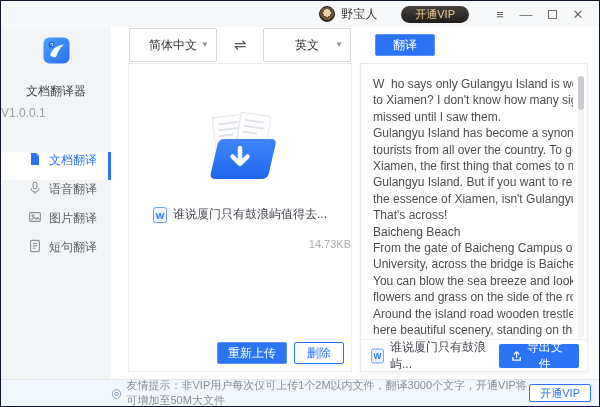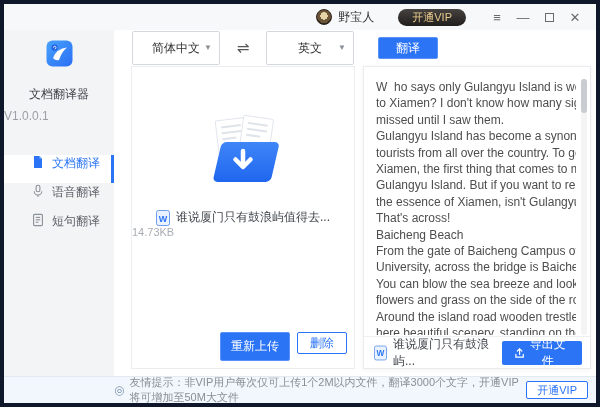--- a/index.html
+++ b/index.html
@@ -1,19 +1,19 @@
 <!DOCTYPE html>
 <html><head>
 <meta charset="utf-8">
 <style>
   * { margin:0; padding:0; box-sizing:border-box; }
   html,body { background:#d9d9d9; }
   body { font-family:"Liberation Sans","DejaVu Sans",sans-serif; }
   .window { position:relative; width:600px; height:407px; background:#fff;
-            border:4px solid #0f172a; overflow:hidden; }
+            border:1px solid #0f172a; overflow:hidden; }
 
   
   .titlebar { position:absolute; top:0; left:0; right:0; height:26px; background:#f7f8f9;
               display:flex; align-items:center; justify-content:flex-end; gap:0; padding-right:8px; }
   .avatar { width:16px; height:16px; border-radius:50%;
             background:radial-gradient(circle at 50% 42%, #e7d3a8 0 34%, #6b5338 35% 66%, #2e241a 67%);
             border:1px solid #2a2118; }
   .username { font-size:12px; color:#333; margin:0 24px 0 6px; }
   .vip-pill { height:17px; padding:0 14px; border-radius:9px; border:none;
               background:linear-gradient(#454240,#201e1c); color:#e9c98b; font-size:11px;
@@ -49,23 +49,23 @@
                    border-radius:2px; font-size:12px; cursor:pointer; }
 
   .panel { position:absolute; top:36px; bottom:7px; background:#fff; }
   .upload-panel { left:17px; width:224px; border:1px solid #ebedf0; }
   .result-panel { left:249px; width:228px; border:1px solid #e9ebee; box-shadow:0 1px 5px rgba(0,0,0,.05); }
 
   
   .upload-illustration { display:block; margin:48px auto 0; }
   .file-row { display:flex; align-items:center; justify-content:center; gap:6px; margin-top:22px; }
   .file-name { font-size:12px; color:#40454c; }
-  .file-size { text-align:left; font-size:11px; color:#a9adb3; margin-top:0; }
+  .file-size { text-align:right; font-size:11px; color:#a9adb3; margin-top:15px; }
   .upload-actions { position:absolute; right:7px; bottom:7px; display:flex; gap:7px; }
-  .btn-reupload { height:29px; padding:0 10px; background:#2b74f6; border:1px solid #5b92f8;
+  .btn-reupload { height:22px; padding:0 10px; background:#2b74f6; border:1px solid #5b92f8;
                   border-radius:2px; color:#fff; font-size:12px; cursor:pointer; }
   .btn-delete { height:22px; padding:0 12px; background:#fff; border:1px solid #2b74f6;
                 border-radius:2px; color:#2b74f6; font-size:12px; cursor:pointer; }
 
   
   .result-text { position:absolute; top:12px; left:12px; right:14px; bottom:33px; overflow:hidden; }
   .tline { font-size:12px; line-height:16.4px; color:#4d4d4d; white-space:pre; }
   .vscroll { position:absolute; top:12px; right:3px; bottom:33px; width:6px; background:#f4f4f4;
              border-radius:3px; }
   .vthumb { position:absolute; top:0; left:0; width:6px; height:34px; background:#c9cdd2;
@@ -128,20 +128,28 @@
         </svg>
         <span>文档翻译</span>
       </div>
       <div class="nav-item">
         <svg width="14" height="14" viewBox="0 0 14 14" fill="none" stroke="#8a9097" stroke-width="1.1">
           <rect x="5.1" y="1.2" width="3.8" height="6.6" rx="1.9"></rect>
           <path d="M3.2 7.2a3.8 3.8 0 0 0 7.6 0"></path>
           <line x1="7" y1="11" x2="7" y2="13"></line>
         </svg>
         <span>语音翻译</span>
+      </div>
+      <div class="nav-item">
+        <svg width="14" height="14" viewBox="0 0 14 14" fill="none" stroke="#8a9097" stroke-width="1.1">
+          <rect x="1.6" y="2.6" width="10.8" height="8.8" rx="1.2"></rect>
+          <circle cx="4.8" cy="5.6" r="0.9"></circle>
+          <path d="M3.2 10 6 7.2l2 2 1.6-1.6 2 2.4"></path>
+        </svg>
+        <span>图片翻译</span>
       </div>
       <div class="nav-item">
         <svg width="14" height="14" viewBox="0 0 14 14" fill="none" stroke="#8a9097" stroke-width="1.1">
           <rect x="2.6" y="1.4" width="8.8" height="11.2" rx="1"></rect>
           <line x1="4.8" y1="4.4" x2="9.2" y2="4.4"></line>
           <line x1="4.8" y1="6.8" x2="9.2" y2="6.8"></line>
           <line x1="4.8" y1="9.2" x2="7.4" y2="9.2"></line>
         </svg>
         <span>短句翻译</span>
       </div>

